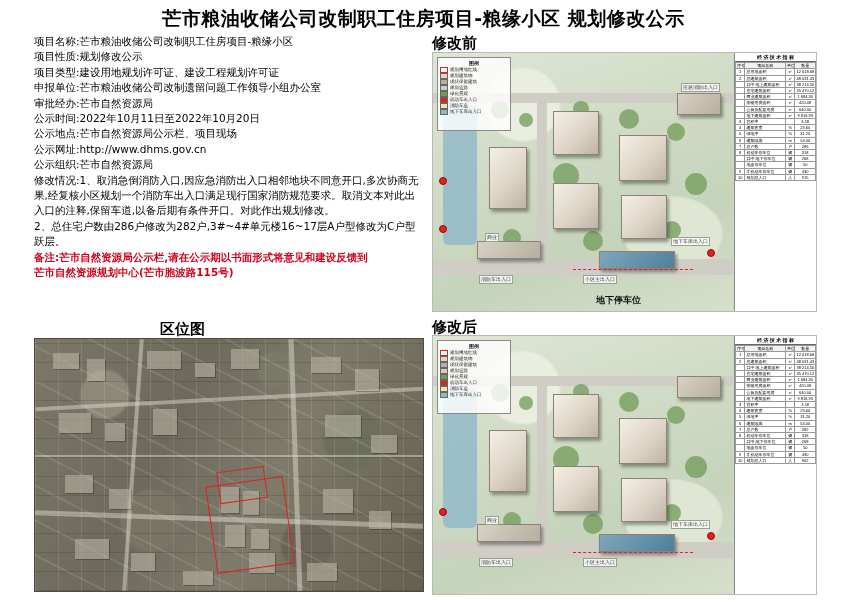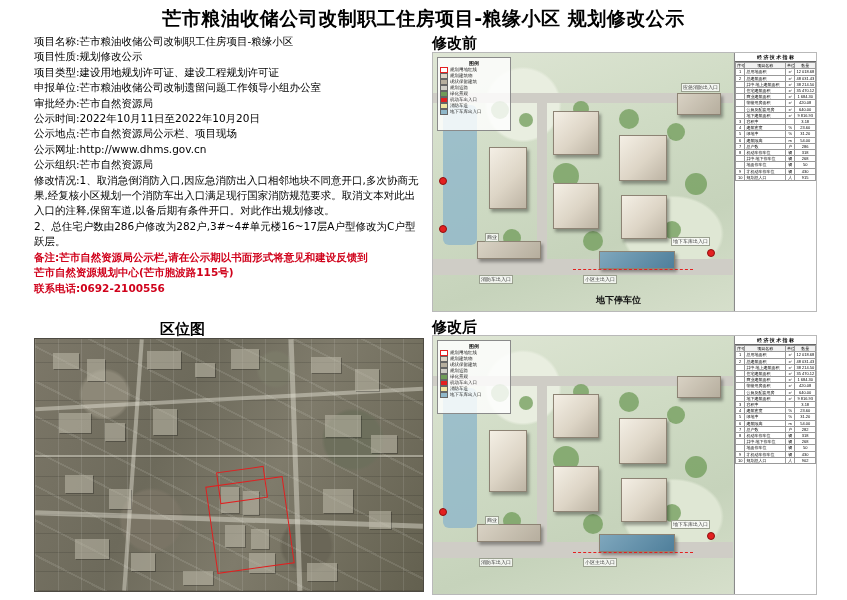--- a/index.html
+++ b/index.html
@@ -335,21 +335,20 @@
 
     <div class="wrapline">
       <span>修改情况:</span><span>1、取消急倒消防入口,因应急消防出入口相邻地块不同意开口,多次协商无果,经复核小区规划一个消防车出入口满足现行国家消防规范要求。取消文本对此出入口的注释,保留车道,以备后期有条件开口。对此作出规划修改。</span>
     </div>
     <div class="wrapline">
       <span>2、总住宅户数由286户修改为282户,3#~4#单元楼16~17层A户型修改为C户型跃层。</span>
     </div>
 
     <div class="wrapline red bold">备注:芒市自然资源局公示栏,请在公示期以书面形式将意见和建设反馈到</div>
     <div class="wrapline red bold">芒市自然资源规划中心(芒市胞波路115号)</div>
-    <div class="wrapline red bold">联系电话:0692-2100556</div>
   </div>
 
   <div class="sec-head" id="label-quwei">区位图</div>
   <div class="sec-head" id="label-before">修改前</div>
   <div class="sec-head" id="label-after">修改后</div>
 
   <div class="panel" id="map-panel">
     <div class="sat-bg"></div>
     <div class="sat-grid"></div>
     <div class="sat-roads">

